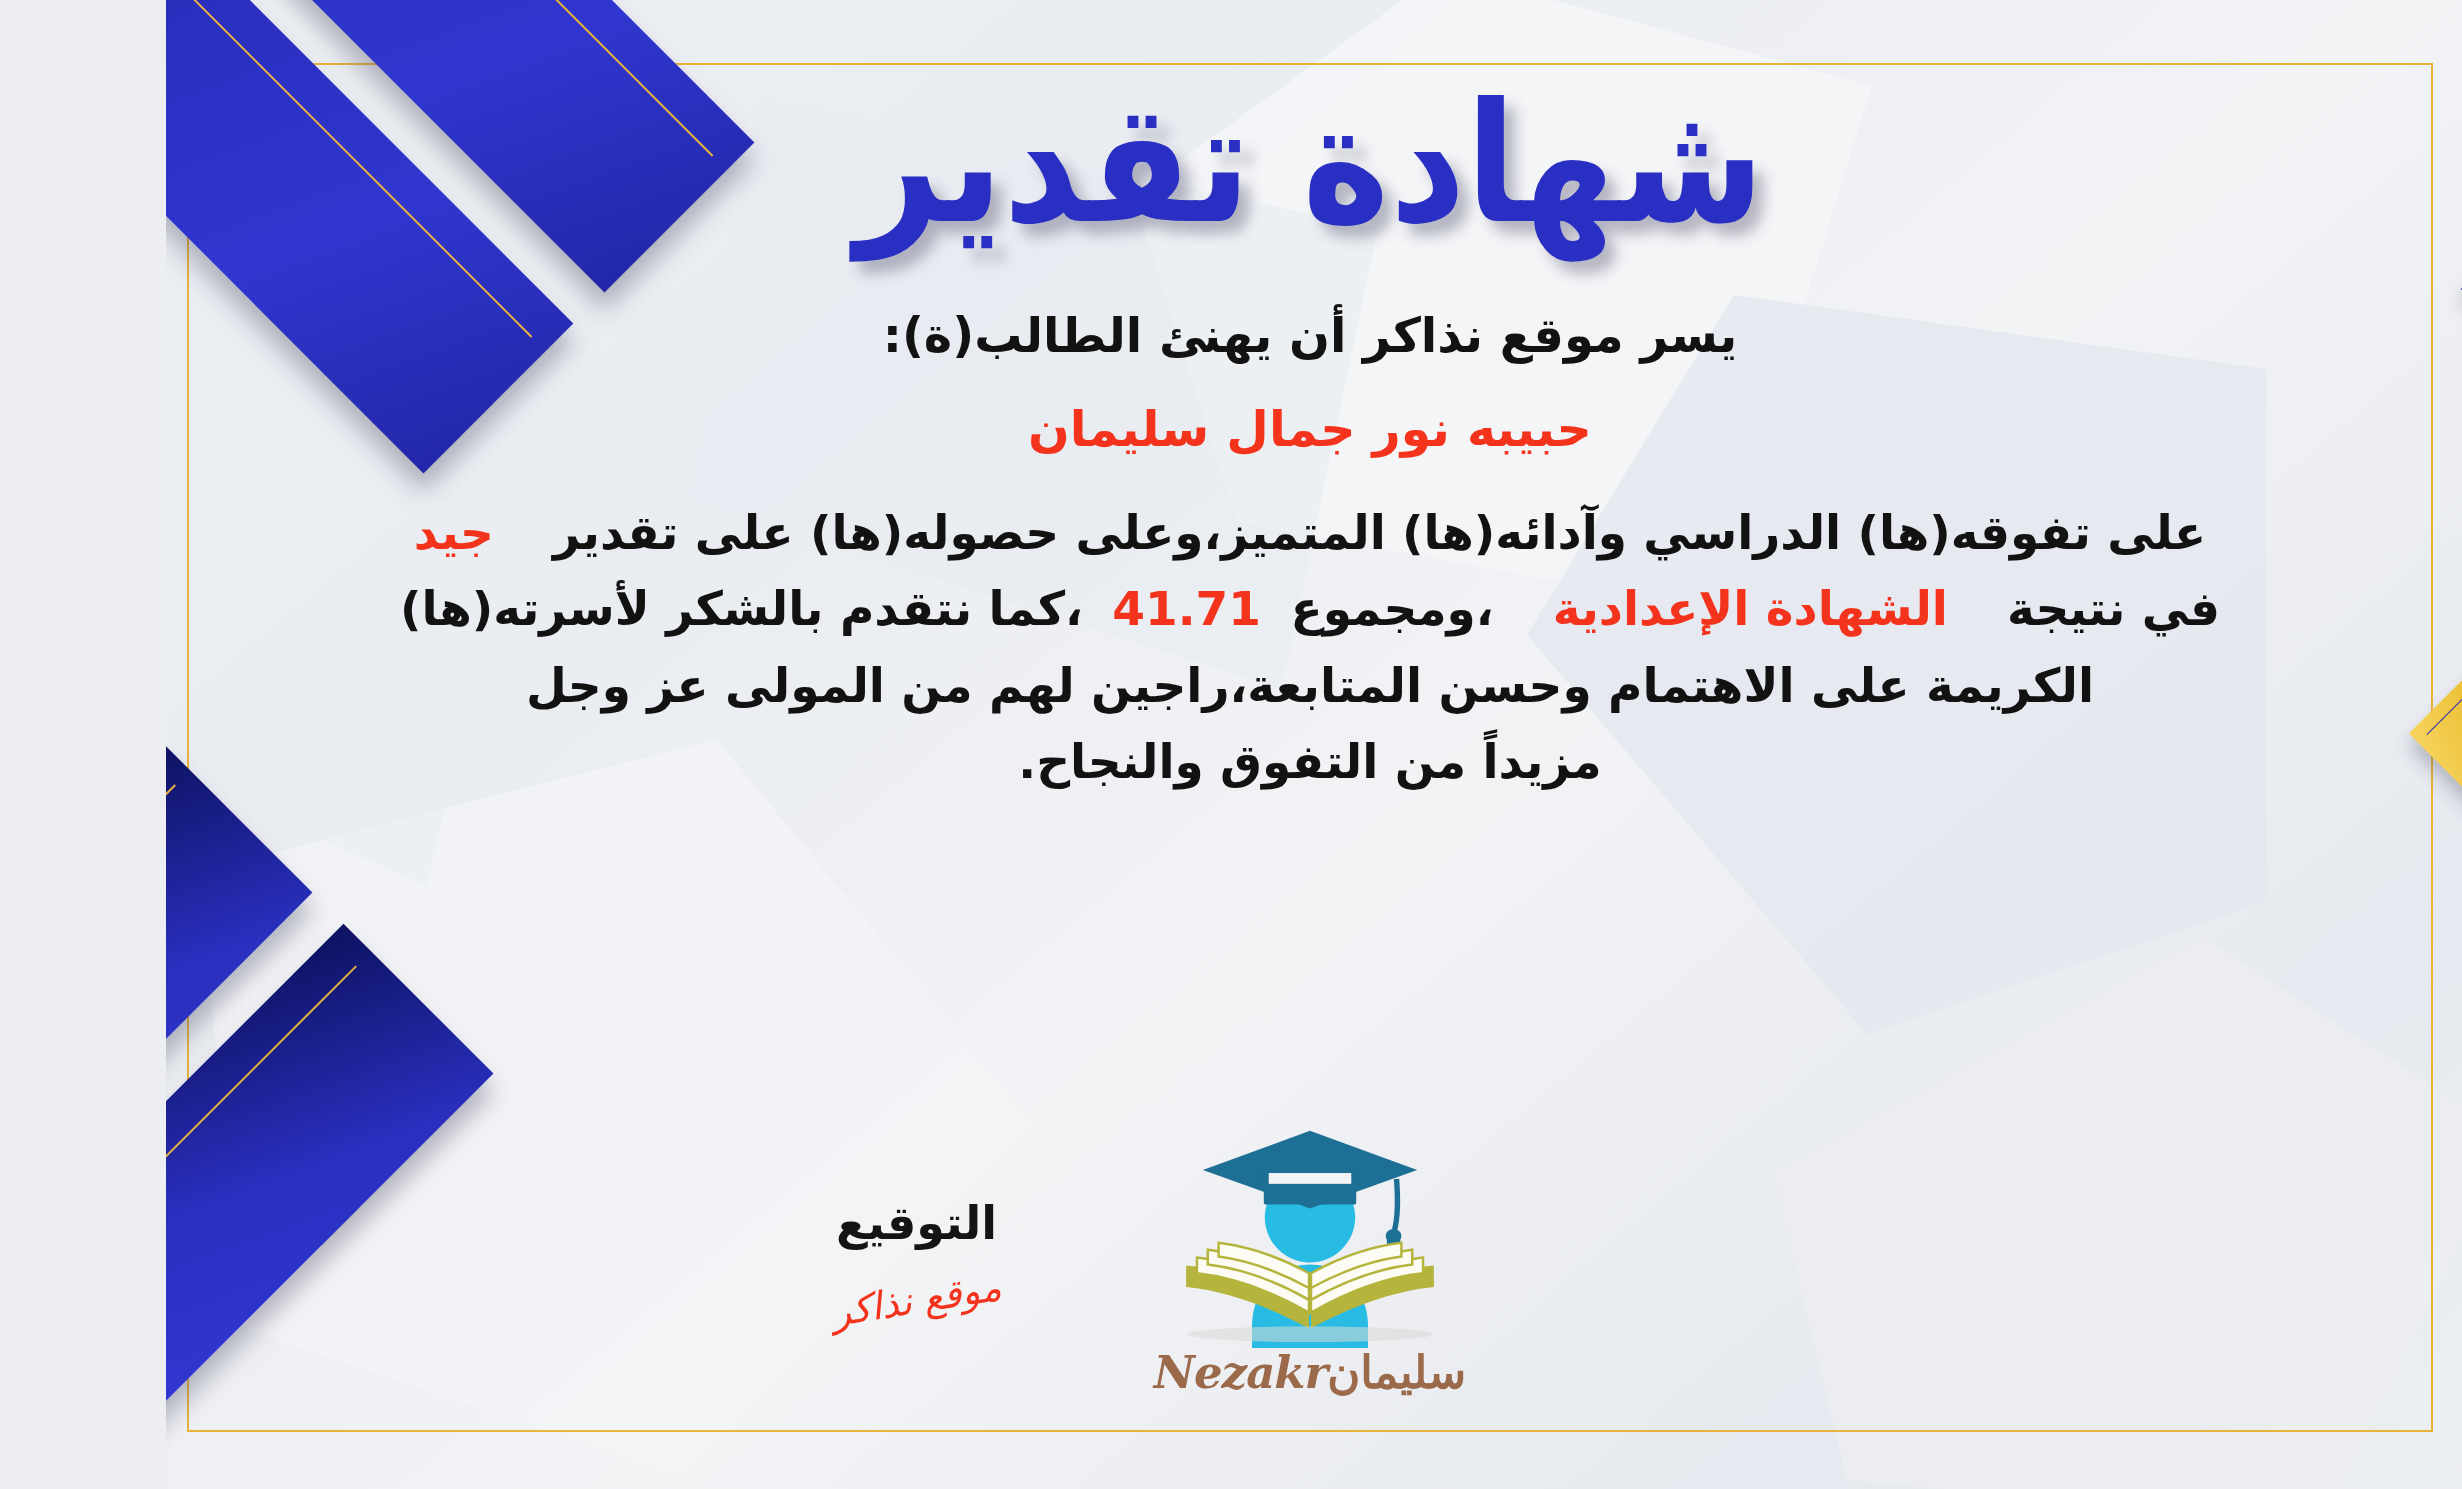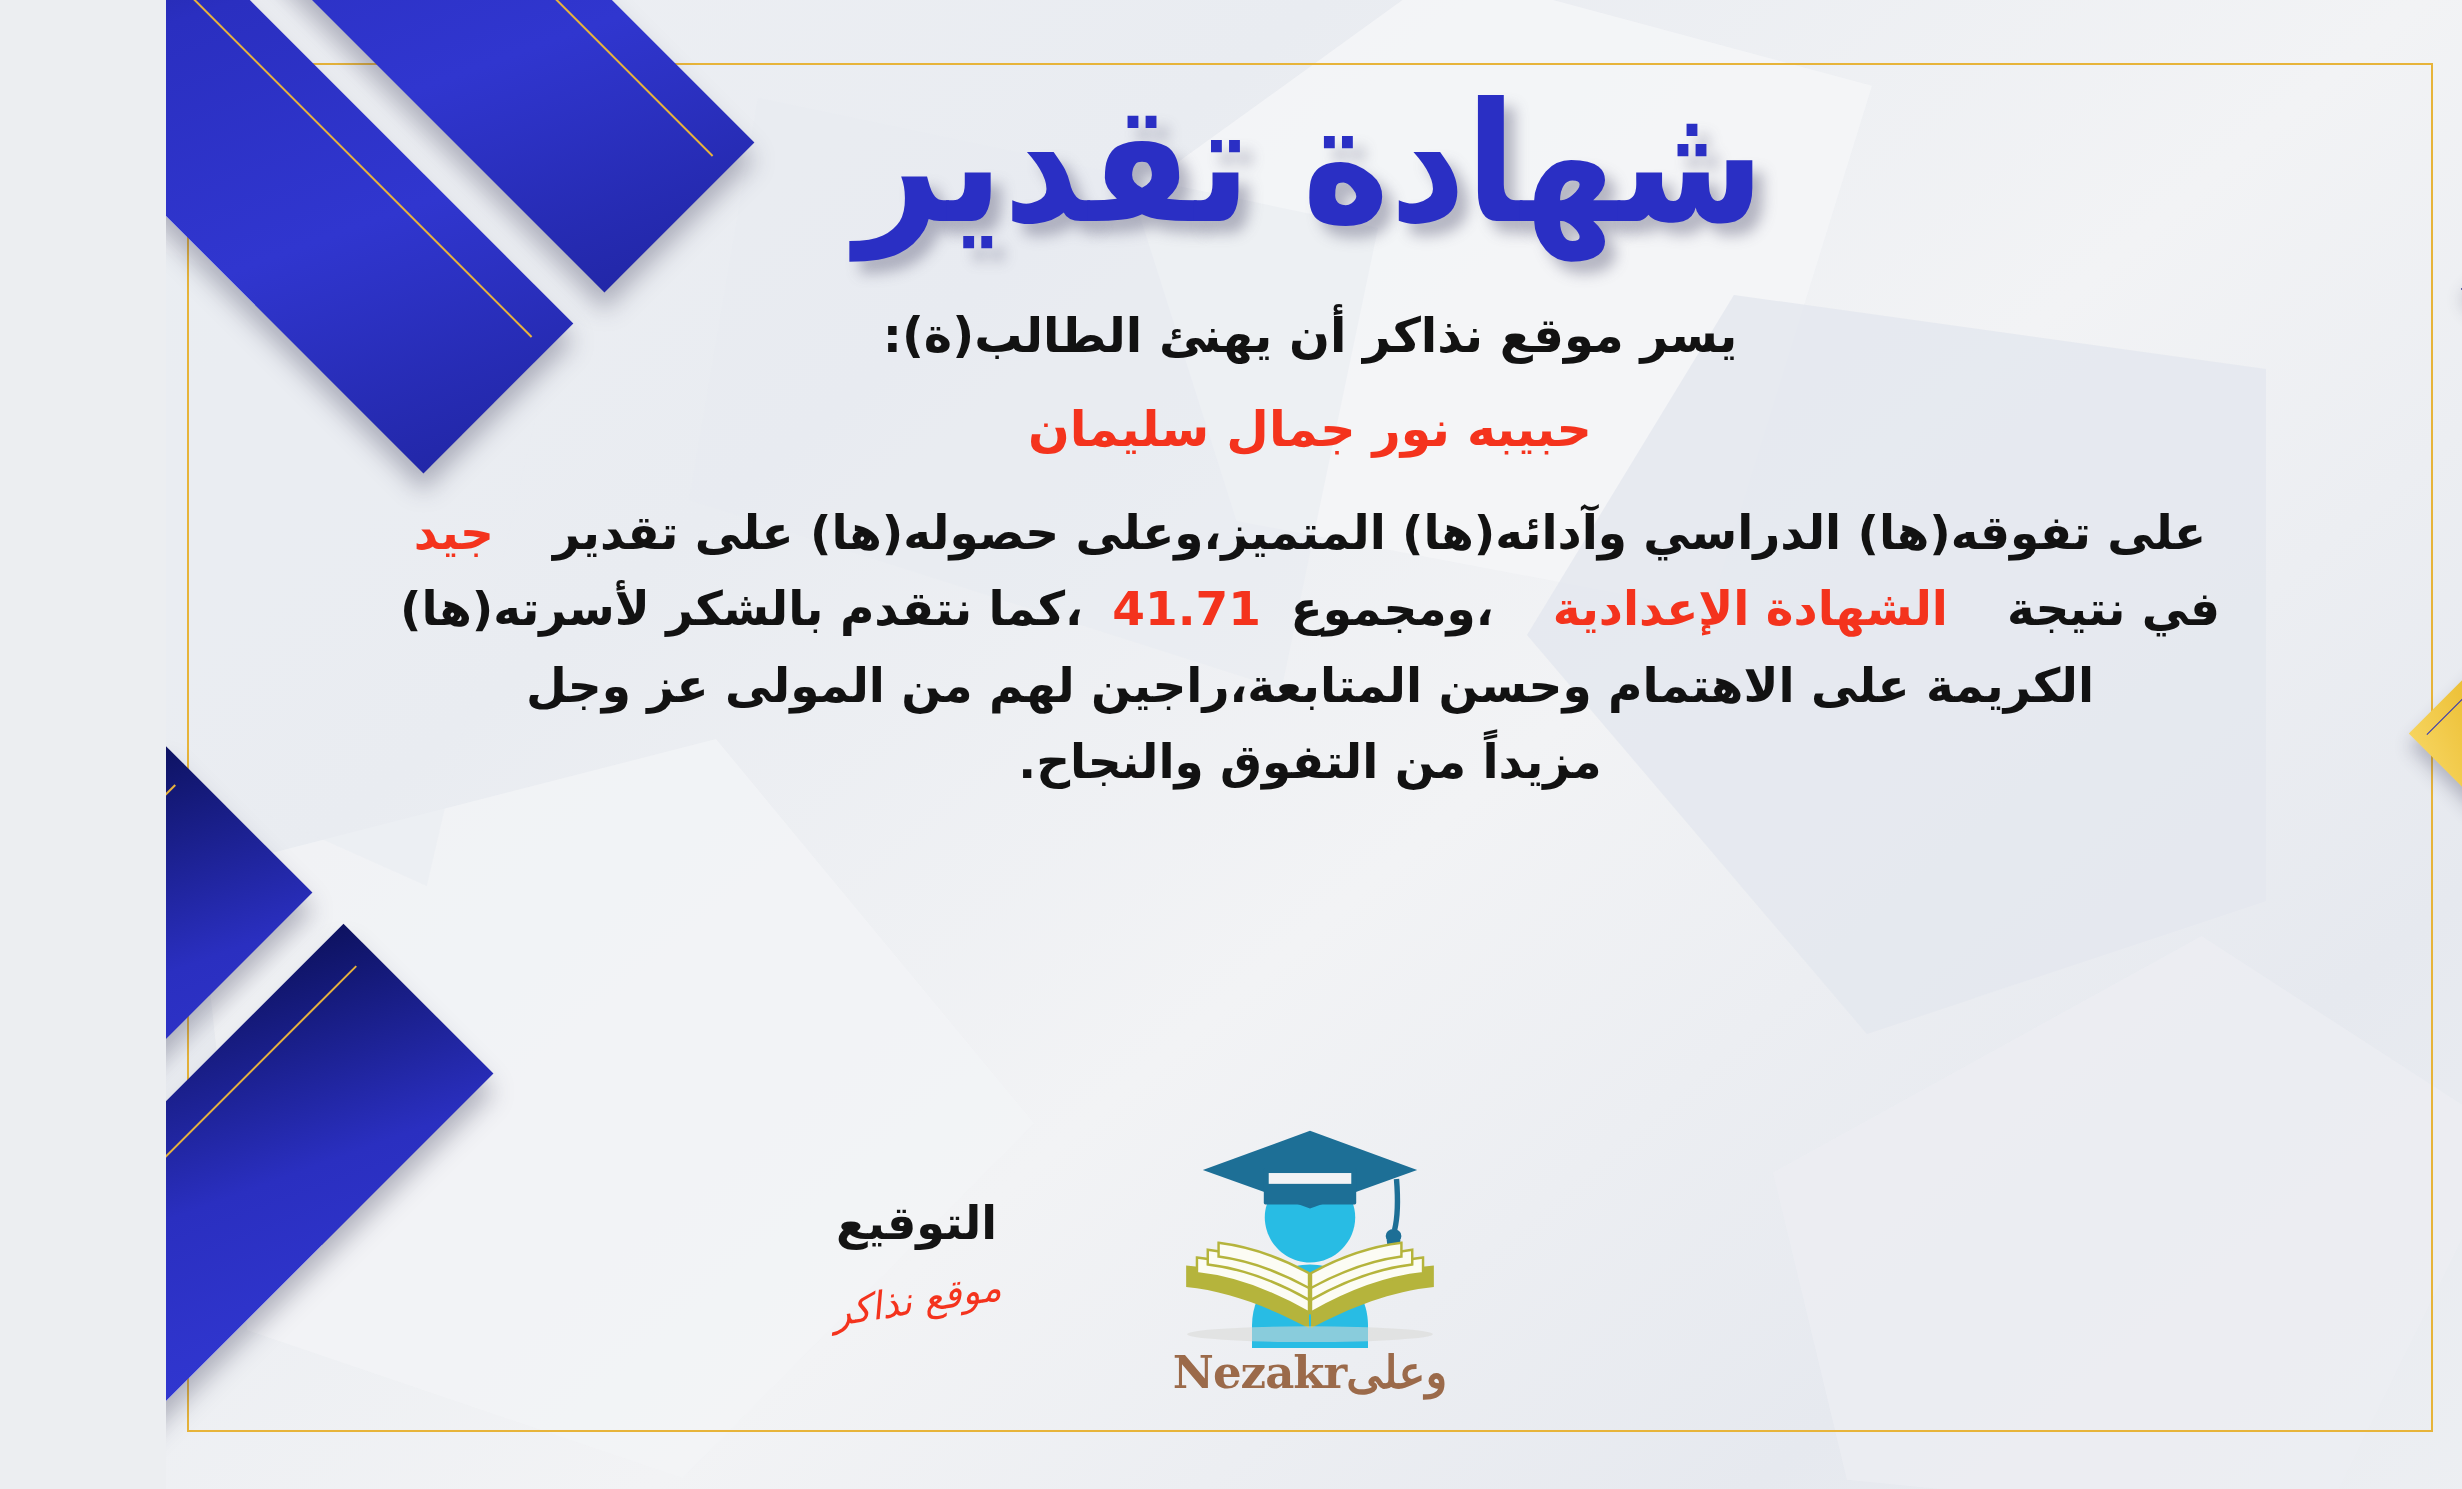--- a/index.html
+++ b/index.html
@@ -233,21 +233,21 @@
   .logo-wordmark {
     margin-top: -2px;
     font-size: 45px;
     font-weight: 700;
     color: #9b6a4a;
     font-family: "DejaVu Serif", serif;
     letter-spacing: -1px;
     white-space: nowrap;
     direction: rtl;
   }
-  .logo-wordmark .latin { font-family: "DejaVu Serif", serif; }
+  .logo-wordmark .latin { font-style: italic; font-family: "DejaVu Serif", serif; }
 </style>
 </head>
 <body>
 
 <div id="certificate">
 
   <div class="facets">
     <div class="facet facet-a"></div>
     <div class="facet facet-b"></div>
     <div class="facet facet-c"></div>
@@ -344,19 +344,19 @@
 
             <path d="M382 430 C460 388 548 354 632 346 L632 302 C544 310 454 346 382 388 Z" fill="#b5b43c"></path>
             <path d="M382 398 C452 358 534 326 610 318 L610 286 C530 294 448 326 382 364 Z" fill="#fcfcf4" stroke="#b5b43c" stroke-width="5"></path>
             <path d="M382 372 C446 336 520 308 588 300 L588 270 C516 278 442 306 382 340 Z" fill="#fcfcf4" stroke="#b5b43c" stroke-width="5"></path>
             <path d="M382 348 C440 316 506 292 566 284 L566 256 C502 264 436 288 382 318 Z" fill="#fcfcf4" stroke="#b5b43c" stroke-width="5"></path>
 
             <ellipse cx="380" cy="442" rx="250" ry="16" fill="#d8d9d5" opacity=".55"></ellipse>
           </svg>
         </div>
         <div class="logo-wordmark">
-          <span>وعلى</span><span class="latin">Nezakr</span>
+          <span>سليمان</span><span class="latin">Nezakr</span>
         </div>
       </div>
     </div>
   </div>
 </div>
 
 
 </body></html>

